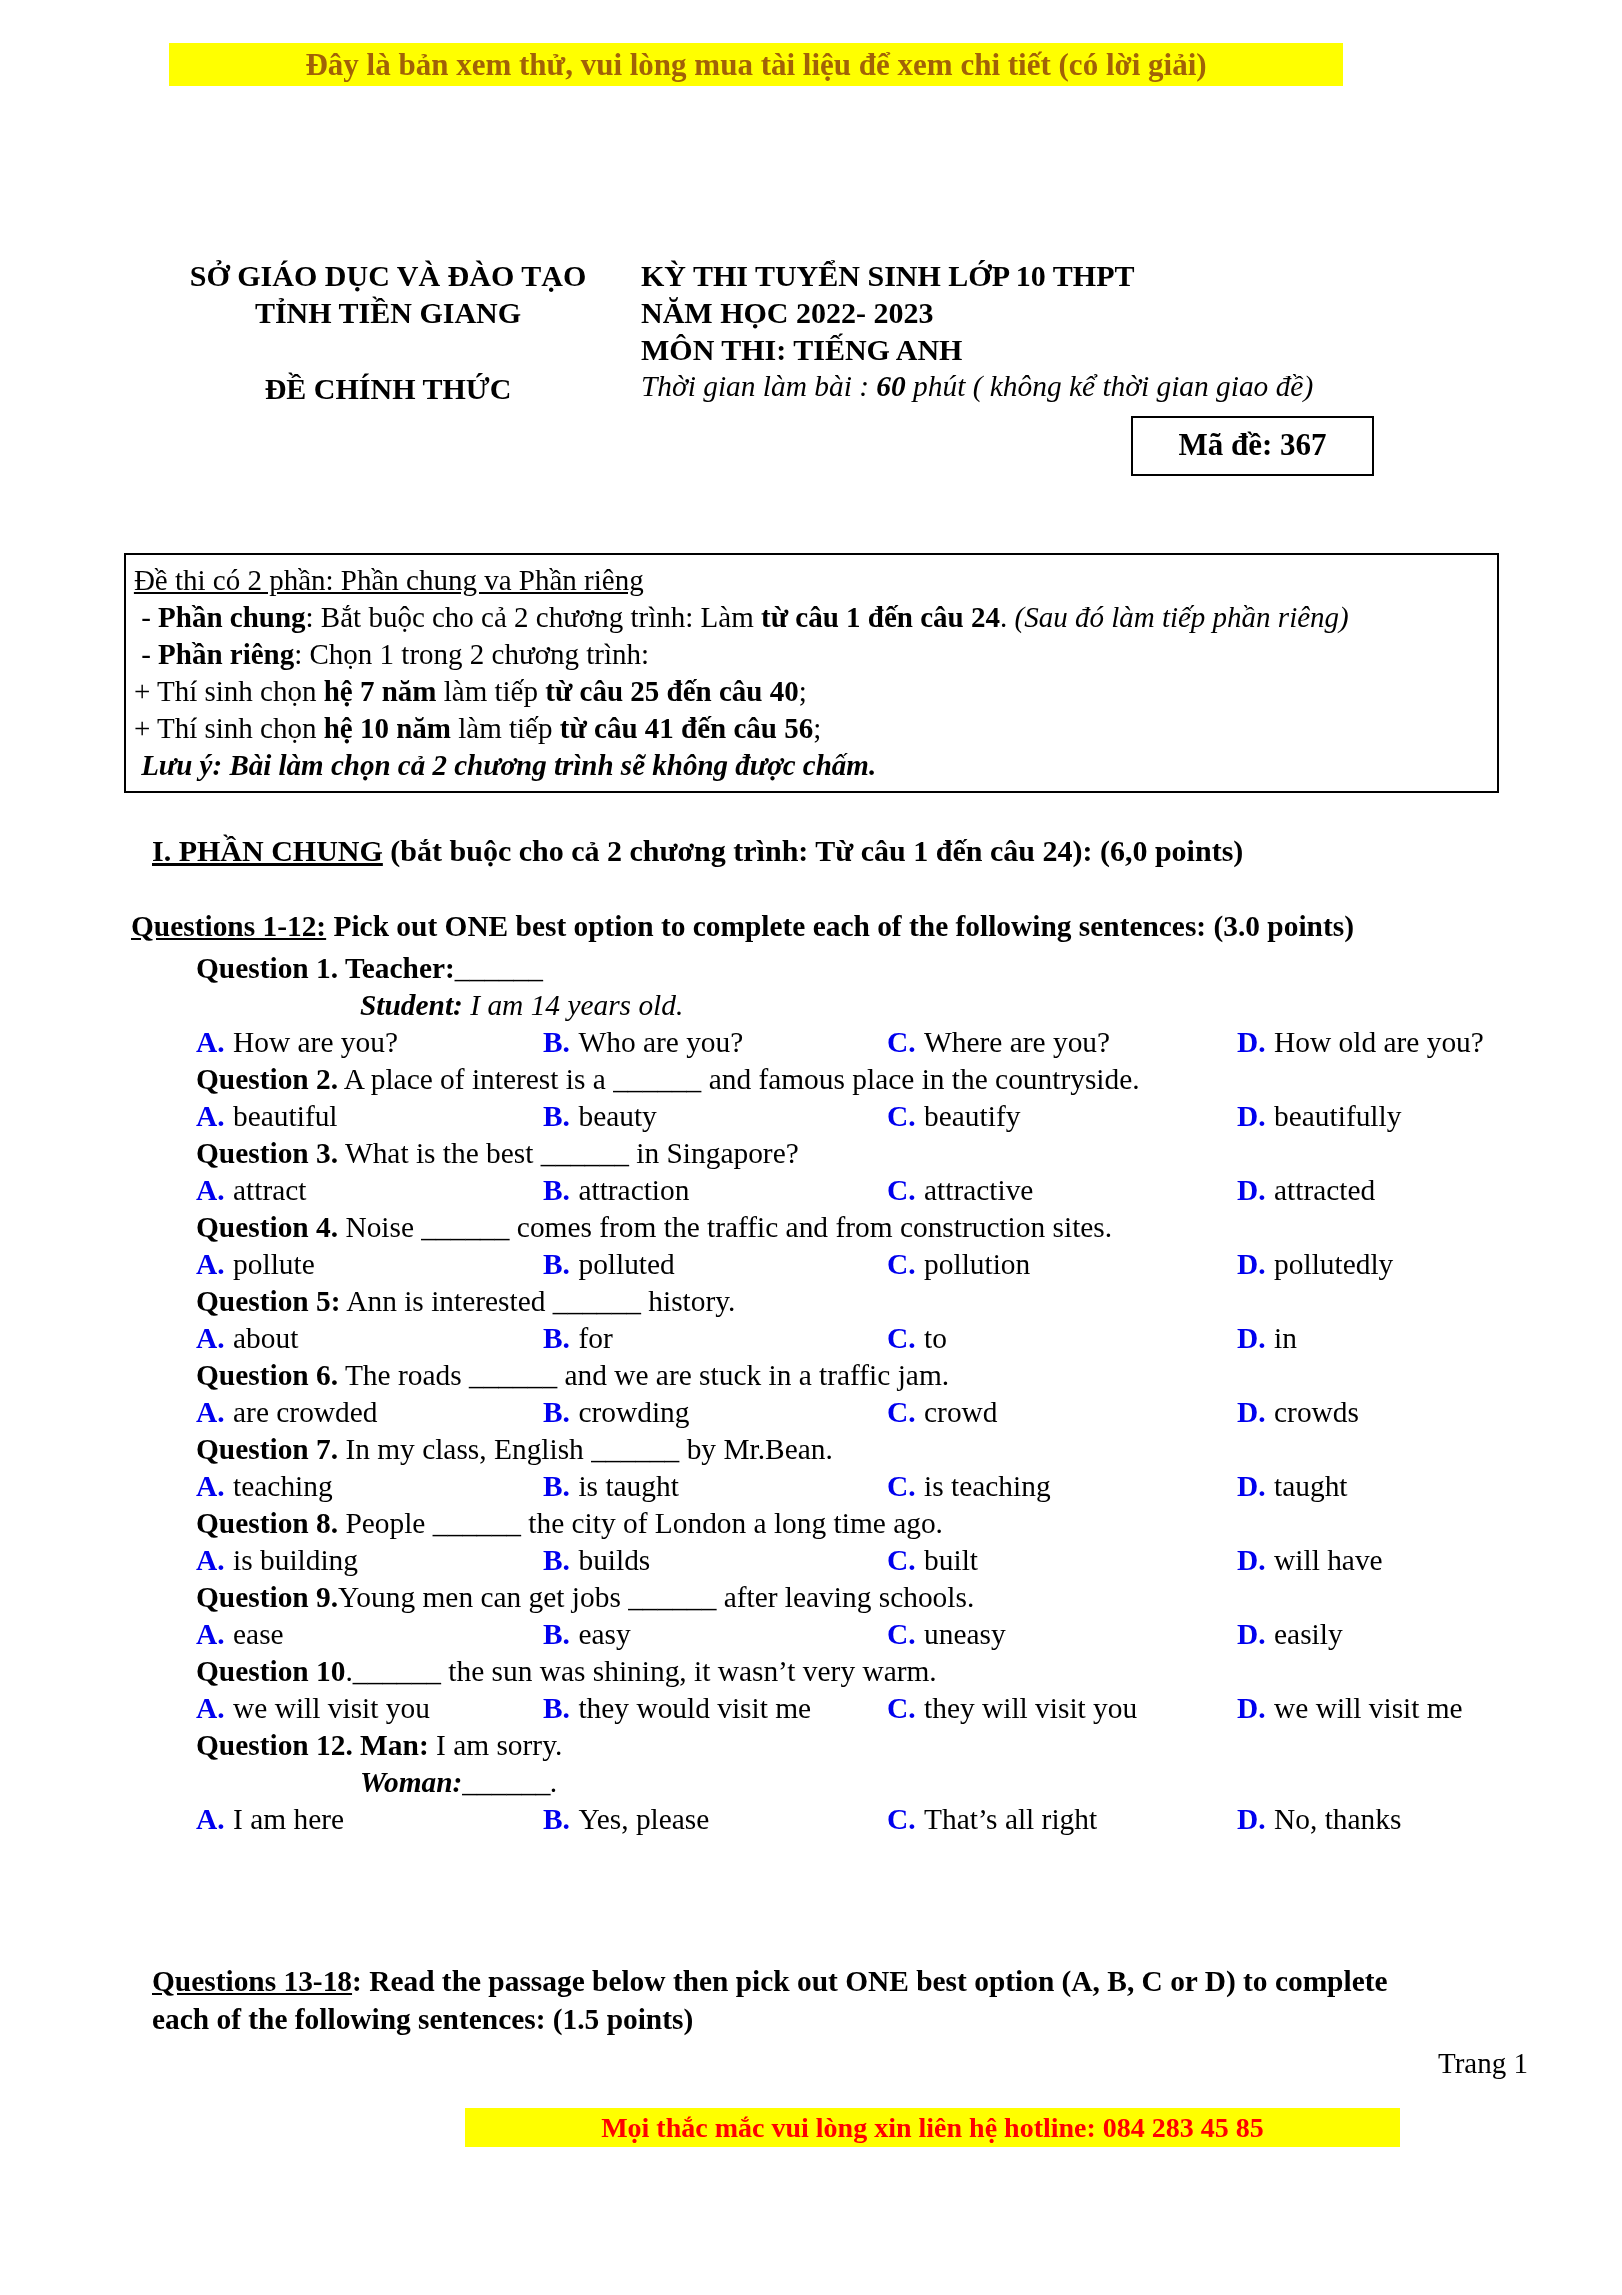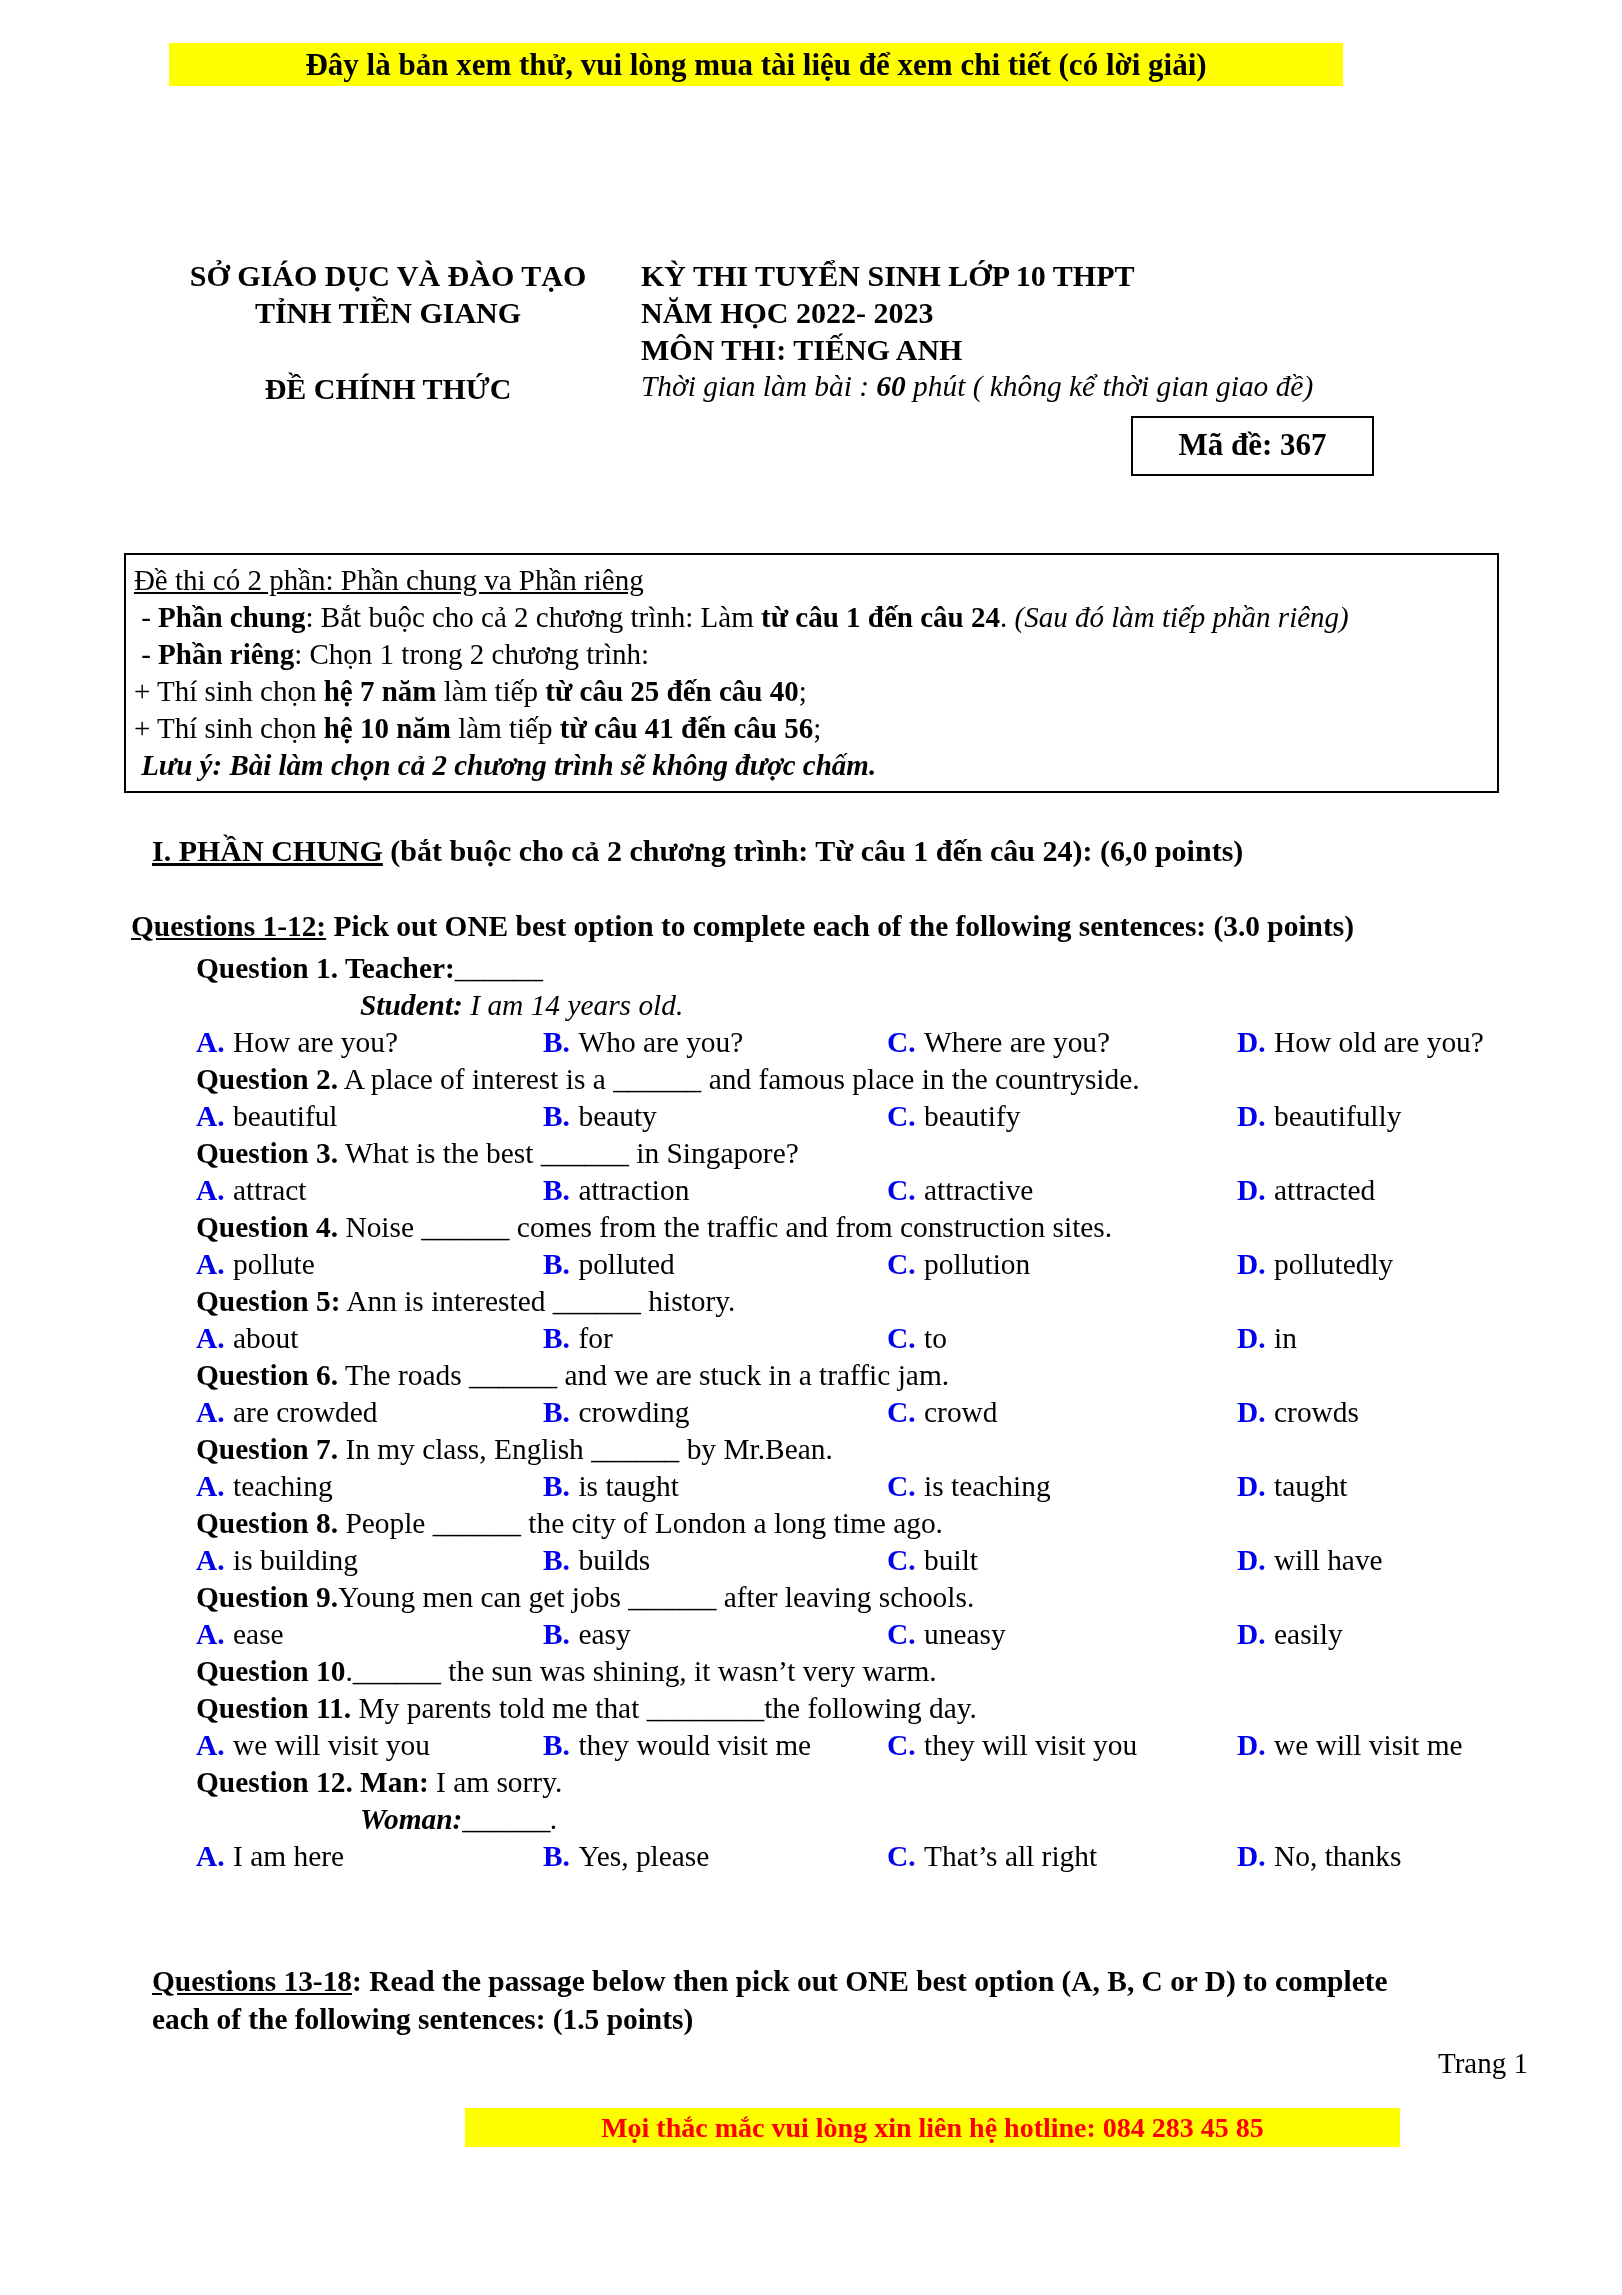--- a/index.html
+++ b/index.html
@@ -11,21 +11,21 @@
     font-size: 29.4px;
     position: relative;
   }
   .bold { font-weight: bold; }
   .italic { font-style: italic; }
   .underline { text-decoration: underline; }
   .nowrap { white-space: pre; }
 
   #preview-banner {
     position: absolute; left: 169px; top: 43px; width: 1174px; height: 43px;
-    background: #ffff00; color: #000000;
+    background: #ffff00; color: #a16207;
     font-weight: bold; font-size: 31px; text-align: center; line-height: 43px;
     white-space: pre;
   }
 
   #header-left {
     position: absolute; left: 151px; top: 257px; width: 474px;
     text-align: center; font-weight: bold; font-size: 30px; line-height: 37px;
   }
   #header-left .official { margin-top: 39px; }
 
@@ -179,21 +179,20 @@
       <div class="opt-cell"><span class="opt-letter">D.</span><span>will have</span></div>
     </div>
     <div class="q-line"><span class="bold">Question 9.</span><span class="">Young men can get jobs ______ after leaving schools.</span></div>
     <div class="opt-row">
       <div class="opt-cell"><span class="opt-letter">A.</span><span>ease</span></div>
       <div class="opt-cell"><span class="opt-letter">B.</span><span>easy</span></div>
       <div class="opt-cell"><span class="opt-letter">C.</span><span>uneasy</span></div>
       <div class="opt-cell"><span class="opt-letter">D.</span><span>easily</span></div>
     </div>
     <div class="q-line"><span class="bold">Question 10</span><span class="">.______ the sun was shining, it wasn’t very warm.</span></div>
-    <div class="q-line"><span class="bold">Question 11.</span><span class=""> My parents told me that ________the following day.</span></div>
     <div class="opt-row">
       <div class="opt-cell"><span class="opt-letter">A.</span><span>we will visit you</span></div>
       <div class="opt-cell"><span class="opt-letter">B.</span><span>they would visit me</span></div>
       <div class="opt-cell"><span class="opt-letter">C.</span><span>they will visit you</span></div>
       <div class="opt-cell"><span class="opt-letter">D.</span><span>we will visit me</span></div>
     </div>
     <div class="q-line"><span class="bold">Question 12. Man:</span><span class=""> I am sorry.</span></div>
     <div class="q-line indent"><span class="bold">Woman:</span><span class="">______.</span></div>
     <div class="opt-row">
       <div class="opt-cell"><span class="opt-letter">A.</span><span>I am here</span></div>

